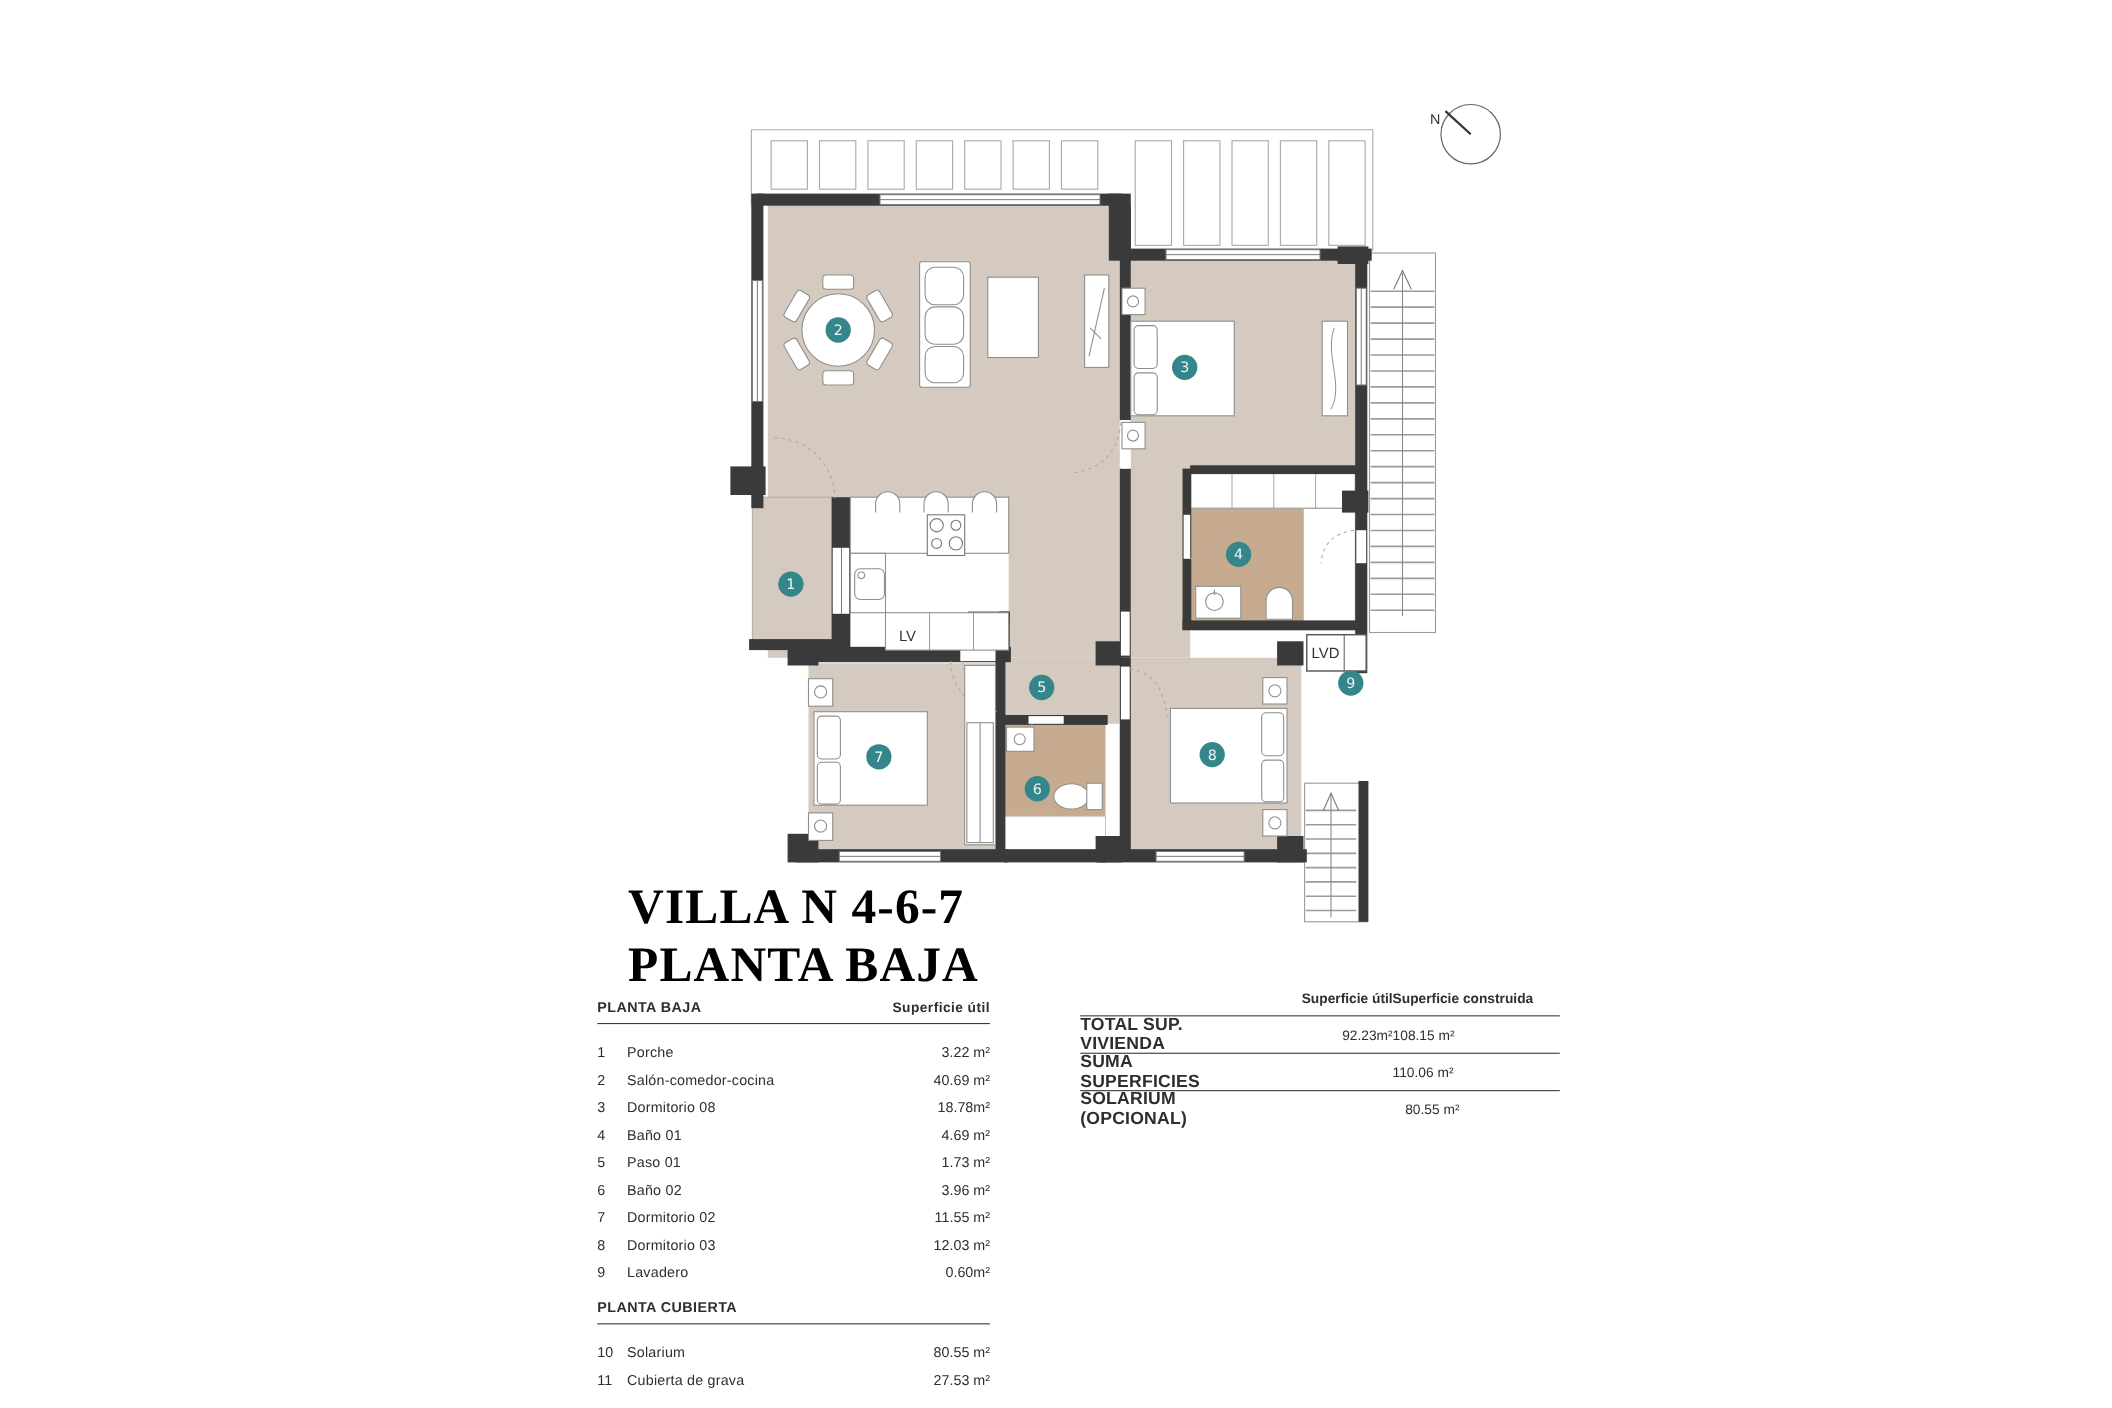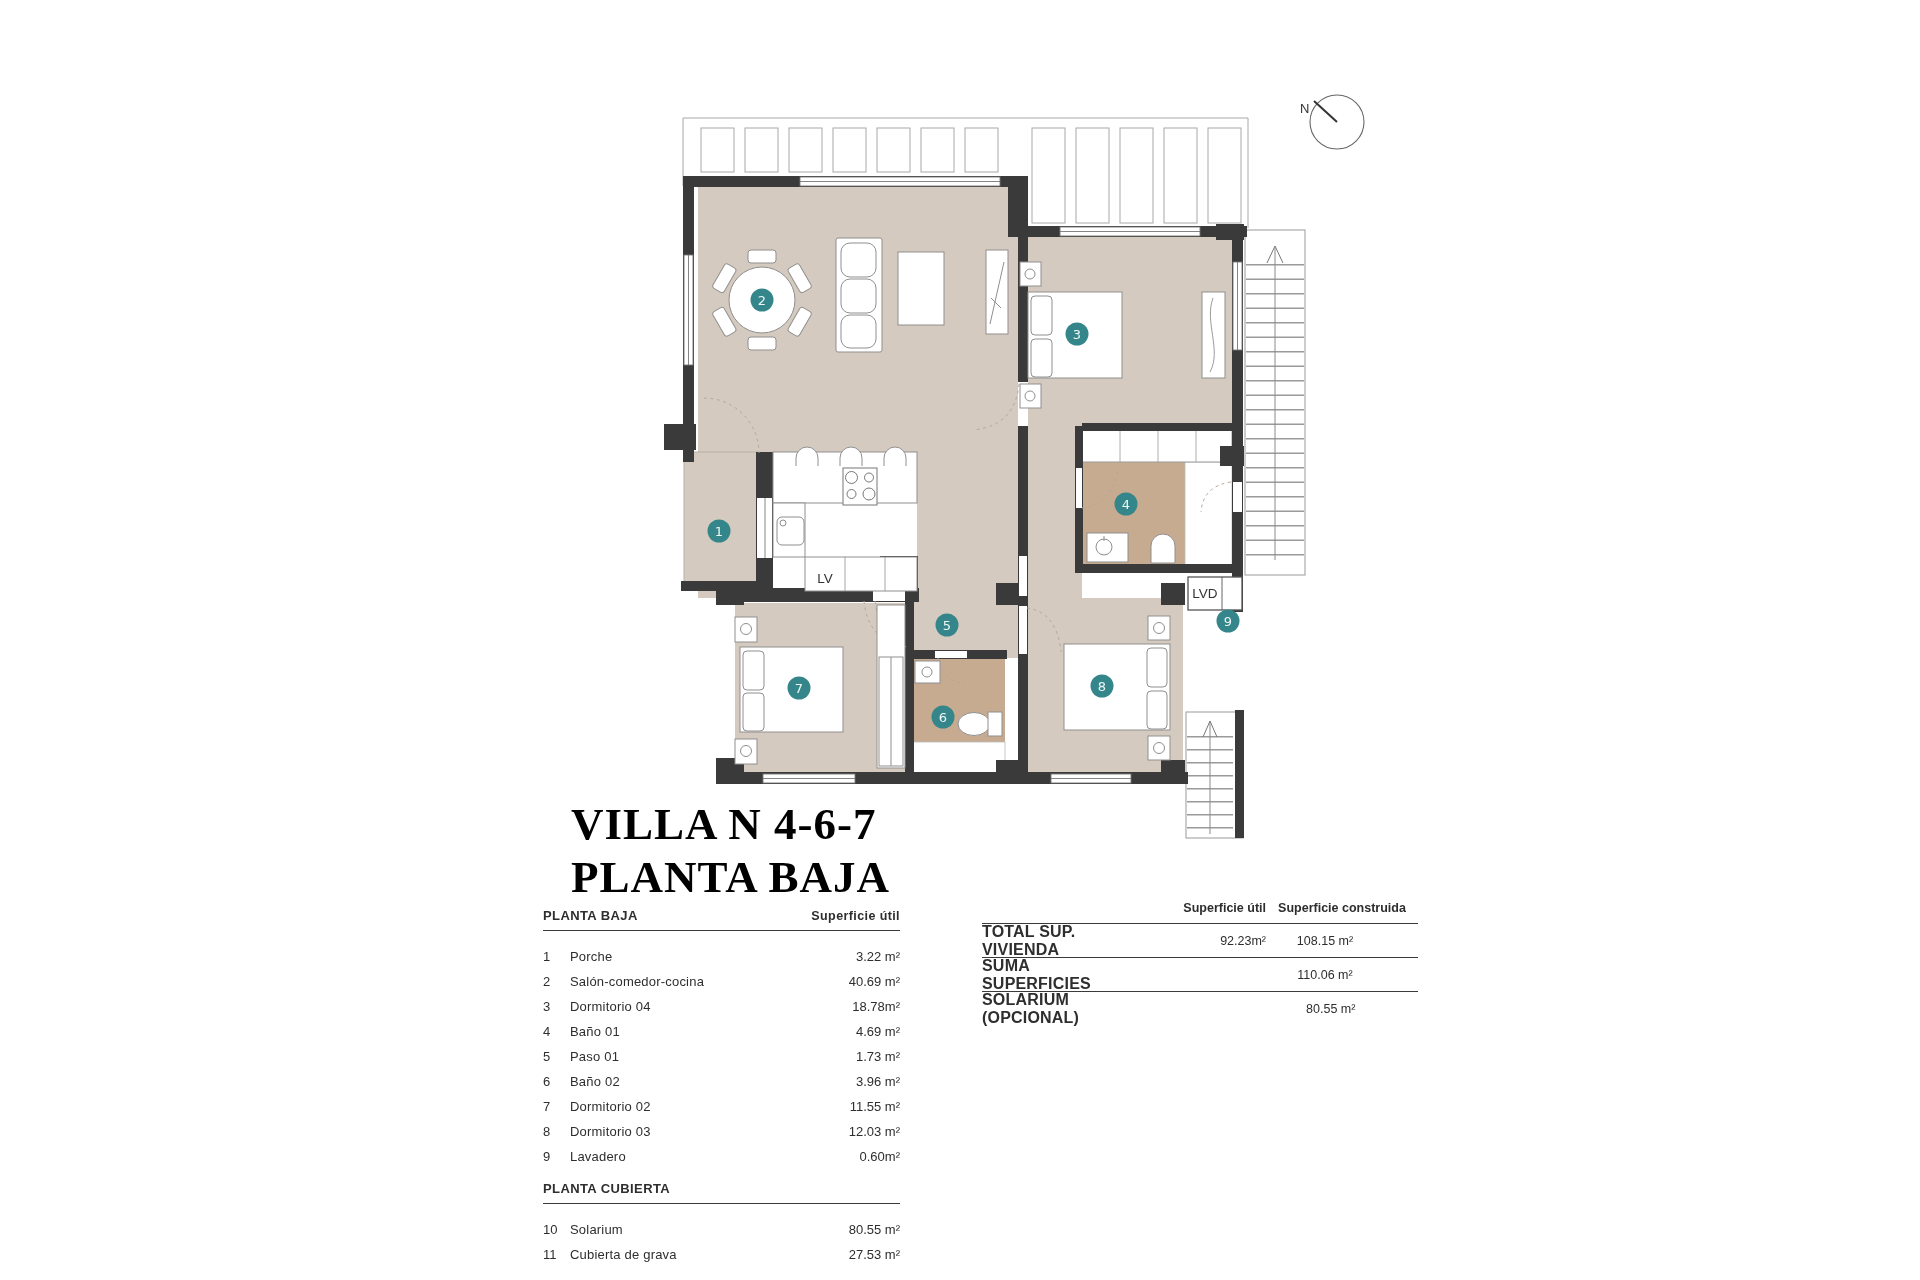--- a/index.html
+++ b/index.html
@@ -27,26 +27,26 @@
   .a-label{flex:1;letter-spacing:.2px;}
   .a-val{text-align:right;}
   .sec2{margin-top:6px;}
 
   
   .summary-table{position:absolute;left:982px;top:901px;width:436px;font-size:12.5px;}
   .s-header{display:flex;align-items:flex-end;font-weight:bold;font-size:12.5px;
     padding-bottom:8px;border-bottom:1.6px solid #3a3a3a;}
   .s-header .sp{flex:1;}
   .s-h-util{width:128px;text-align:right;}
-  .s-h-cons{width:152px;text-align:center;}
+  .s-h-cons{width:152px;text-align:left;}
   .s-row{display:flex;align-items:center;height:33px;border-bottom:1.3px solid #3a3a3a;}
   .s-row:last-child{border-bottom:none;gap:40px;}
   .s-label{flex:1;font-weight:bold;font-size:16px;letter-spacing:.2px;}
   .s-util{width:128px;text-align:right;}
-  .s-cons{width:152px;text-align:center;padding-right:0;}
+  .s-cons{width:152px;text-align:left;padding-right:0;}
   .s-cons .inner{display:inline-block;padding-right:34px;}
 </style>
 </head>
 <body>
 
 <div class="canvas">
 
   <svg class="plan" width="1920" height="1280" viewBox="0 0 1920 1280">
 
     <g stroke="#a8a8a8" fill="none" stroke-width="1">
@@ -362,21 +362,21 @@
           <div class="a-label">Porche</div>
           <div class="a-val">3.22 m²</div>
         </div>
         <div class="a-row">
           <div class="a-num">2</div>
           <div class="a-label">Salón-comedor-cocina</div>
           <div class="a-val">40.69 m²</div>
         </div>
         <div class="a-row">
           <div class="a-num">3</div>
-          <div class="a-label">Dormitorio 04</div>
+          <div class="a-label">Dormitorio 08</div>
           <div class="a-val">18.78m²</div>
         </div>
         <div class="a-row">
           <div class="a-num">4</div>
           <div class="a-label">Baño 01</div>
           <div class="a-val">4.69 m²</div>
         </div>
         <div class="a-row">
           <div class="a-num">5</div>
           <div class="a-label">Paso 01</div>

